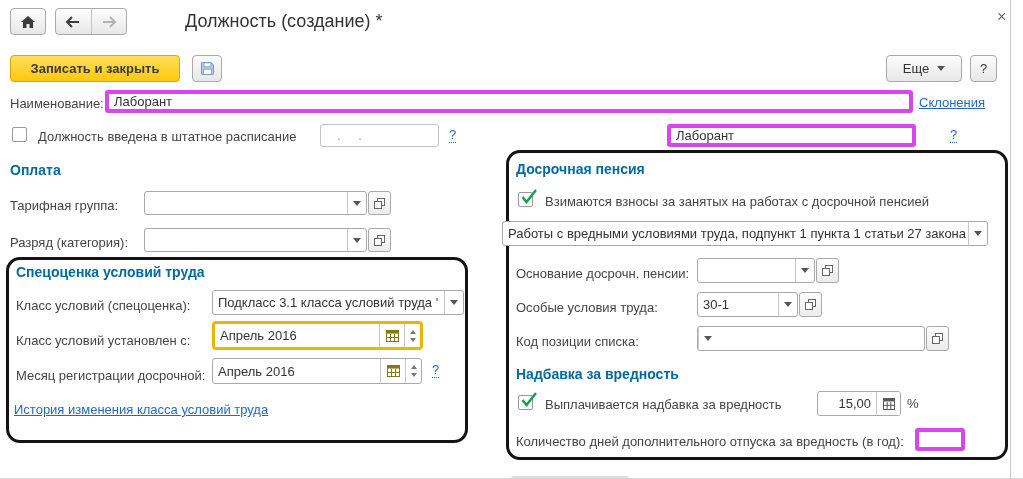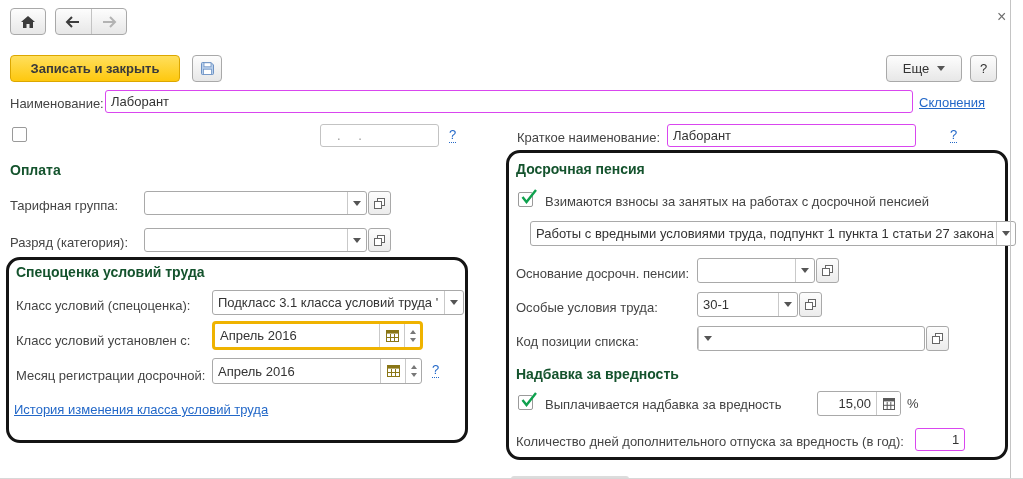--- a/index.html
+++ b/index.html
@@ -2,36 +2,36 @@
 <html><head>
 <meta charset="utf-8">
 <style>
   * { margin:0; padding:0; box-sizing:border-box; }
   html,body { background:#fff; }
   #app {
     position:relative; width:1023px; height:479px; background:#fff;
     font-family:"Liberation Sans", sans-serif; overflow:hidden; color:#444;
   }
   .label { position:absolute; font-size:13px; color:#444; line-height:16px; white-space:nowrap; }
-  .section-title { position:absolute; font-size:14px; font-weight:bold; color:#14532d; white-space:nowrap; }
+  .section-title { position:absolute; font-size:14px; font-weight:bold; color:#0369a1; white-space:nowrap; }
   .btn {
     position:absolute; display:flex; align-items:center; justify-content:center;
     background:linear-gradient(#fdfdfd,#e7e7e7); border:1px solid #a9a9a9; border-radius:4px;
     font-size:13px; color:#333; cursor:pointer;
   }
   .btn.yellow {
     background:linear-gradient(#ffdf5c,#fec80e); border:1px solid #dca700;
     font-weight:bold; color:#3a3a3a;
   }
   .nav-group { position:absolute; display:flex; background:linear-gradient(#fdfdfd,#e7e7e7);
     border:1px solid #a9a9a9; border-radius:4px; overflow:hidden; }
   .nav-half { width:35px; height:100%; display:flex; align-items:center; justify-content:center; cursor:pointer; }
   .nav-sep { width:1px; background:#c3c3c3; }
   .input {
-    position:absolute; border:1px solid #d946ef; border-radius:3px; background:#fff;
+    position:absolute; border:4px solid #d946ef; border-radius:3px; background:#fff;
     font-size:13px; color:#333; padding:0 5px; font-family:inherit; outline:none;
   }
   .input.num { text-align:right;padding-left:36px; }
   .date-empty { position:absolute; border:1px solid #c3c3c3; border-radius:3px; background:#fff;
     font-size:13px; color:#9a9a9a; padding-left:16px; letter-spacing:7px; display:flex; align-items:center; }
   .field, .combo {
     position:absolute; border:1px solid #a9a9a9; border-radius:3px; background:#fff;
     display:flex; align-items:stretch; overflow:hidden;
   }
   .field.focus-gold { border:3px solid #efb300; border-radius:4px; }
@@ -74,20 +74,21 @@
         <path d="M7 1 L2 6 L7 11 M2 6 H14" stroke="#3c3c3c" stroke-width="2" fill="none"></path>
       </svg>
     </div>
     <div class="nav-sep"></div>
     <div class="nav-half">
       <svg width="16" height="12" viewBox="0 0 16 12">
         <path d="M9 1 L14 6 L9 11 M14 6 H2" stroke="#b3b3b3" stroke-width="2" fill="none"></path>
       </svg>
     </div>
   </div>
+  <div class="title-text" style="left:185px;top:11px;">Должность (создание) *</div>
   <div class="close-x" style="left:997px;top:9px;">×</div>
 
   <div class="btn yellow" style="left:10px;top:55px;width:170px;height:27px;text-align:right;">Записать и закрыть</div>
   <div class="btn" style="left:192px;top:55px;width:30px;height:27px;">
     <svg width="15" height="15" viewBox="0 0 15 15">
       <path d="M1.5 2.5 a1 1 0 0 1 1 -1 h8.5 l2.5 2.5 v8.5 a1 1 0 0 1 -1 1 h-10 a1 1 0 0 1 -1 -1 z" fill="#b9d0ec" stroke="#6d92c4"></path>
       <rect x="4" y="1.8" width="7" height="4" fill="#fff" stroke="#6d92c4" stroke-width="0.8"></rect>
       <rect x="3.5" y="8.2" width="8" height="5.2" fill="#fff" stroke="#6d92c4" stroke-width="0.8"></rect>
     </svg>
   </div>
@@ -95,24 +96,24 @@
     <span>Еще</span>
     <span class="tri"></span>
   </div>
   <div class="btn" style="left:970px;top:55px;width:27px;height:27px;">?</div>
 
   <div class="label" style="left:10px;top:96px;">Наименование:</div>
   <input class="input" style="left: 105px; top: 90px; width: 808px; height: 23px;" value="Лаборант">
   <a class="link" style="left:919px;top:95px;">Склонения</a>
 
   <div class="cb" style="left:12px;top:127px;"></div>
+  <div class="label" style="left:38px;top:129px;">Должность введена в штатное расписание</div>
   <div class="date-empty" style="left:320px;top:124px;width:119px;height:23px;">.  .</div>
   <a class="help-link" style="left:449px;top:127px;">?</a>
 
-  <div class="label" style="left:517px;top:130px;">Краткое наименование:</div>
   <input class="input" style="left: 667px; top: 124px; width: 249px; height: 23px;" value="Лаборант">
   <a class="help-link" style="left:950px;top:127px;">?</a>
 
   <div class="section-title" style="left:10px;top:162px;">Оплата</div>
   <div class="label" style="left:10px;top:198px;">Тарифная группа:</div>
   <div class="combo" style="left:144px;top:191px;width:223px;height:24px;">
     <span class="txt"></span>
     <span class="arrow">
         <i class="tri"></i>
       </span>
@@ -184,21 +185,21 @@
   <a class="link" style="left:14px;top:402px;">История изменения класса условий труда</a>
 
   <div class="group-box" style="left:506px;top:150px;width:502px;height:310px;"></div>
   <div class="section-title" style="left:516px;top:161px;">Досрочная пенсия</div>
   <div class="cb" style="left:518px;top:192px;">
     <svg width="19" height="17" viewBox="0 0 19 17">
       <path d="M2.5 8 L6.5 13 L16 1" stroke="#0fa14e" stroke-width="2.4" fill="none"></path>
     </svg>
   </div>
   <div class="label" style="left:545px;top:194px;">Взимаются взносы за занятых на работах с досрочной пенсией</div>
-  <div class="combo" style="left:530px;top:221px;width:486px;height:25px;">
+  <div class="combo" style="left:502px;top:221px;width:486px;height:25px;">
     <span class="txt">Работы с вредными условиями труда, подпункт 1 пункта 1 статьи 27 закона</span>
     <span class="arrow">
         <i class="tri"></i>
       </span>
   </div>
   <div class="label" style="left:516px;top:266px;">Основание досрочн. пенсии:</div>
   <div class="combo" style="left:697px;top:258px;width:118px;height:25px;">
     <span class="txt"></span>
     <span class="arrow">
         <i class="tri"></i>

